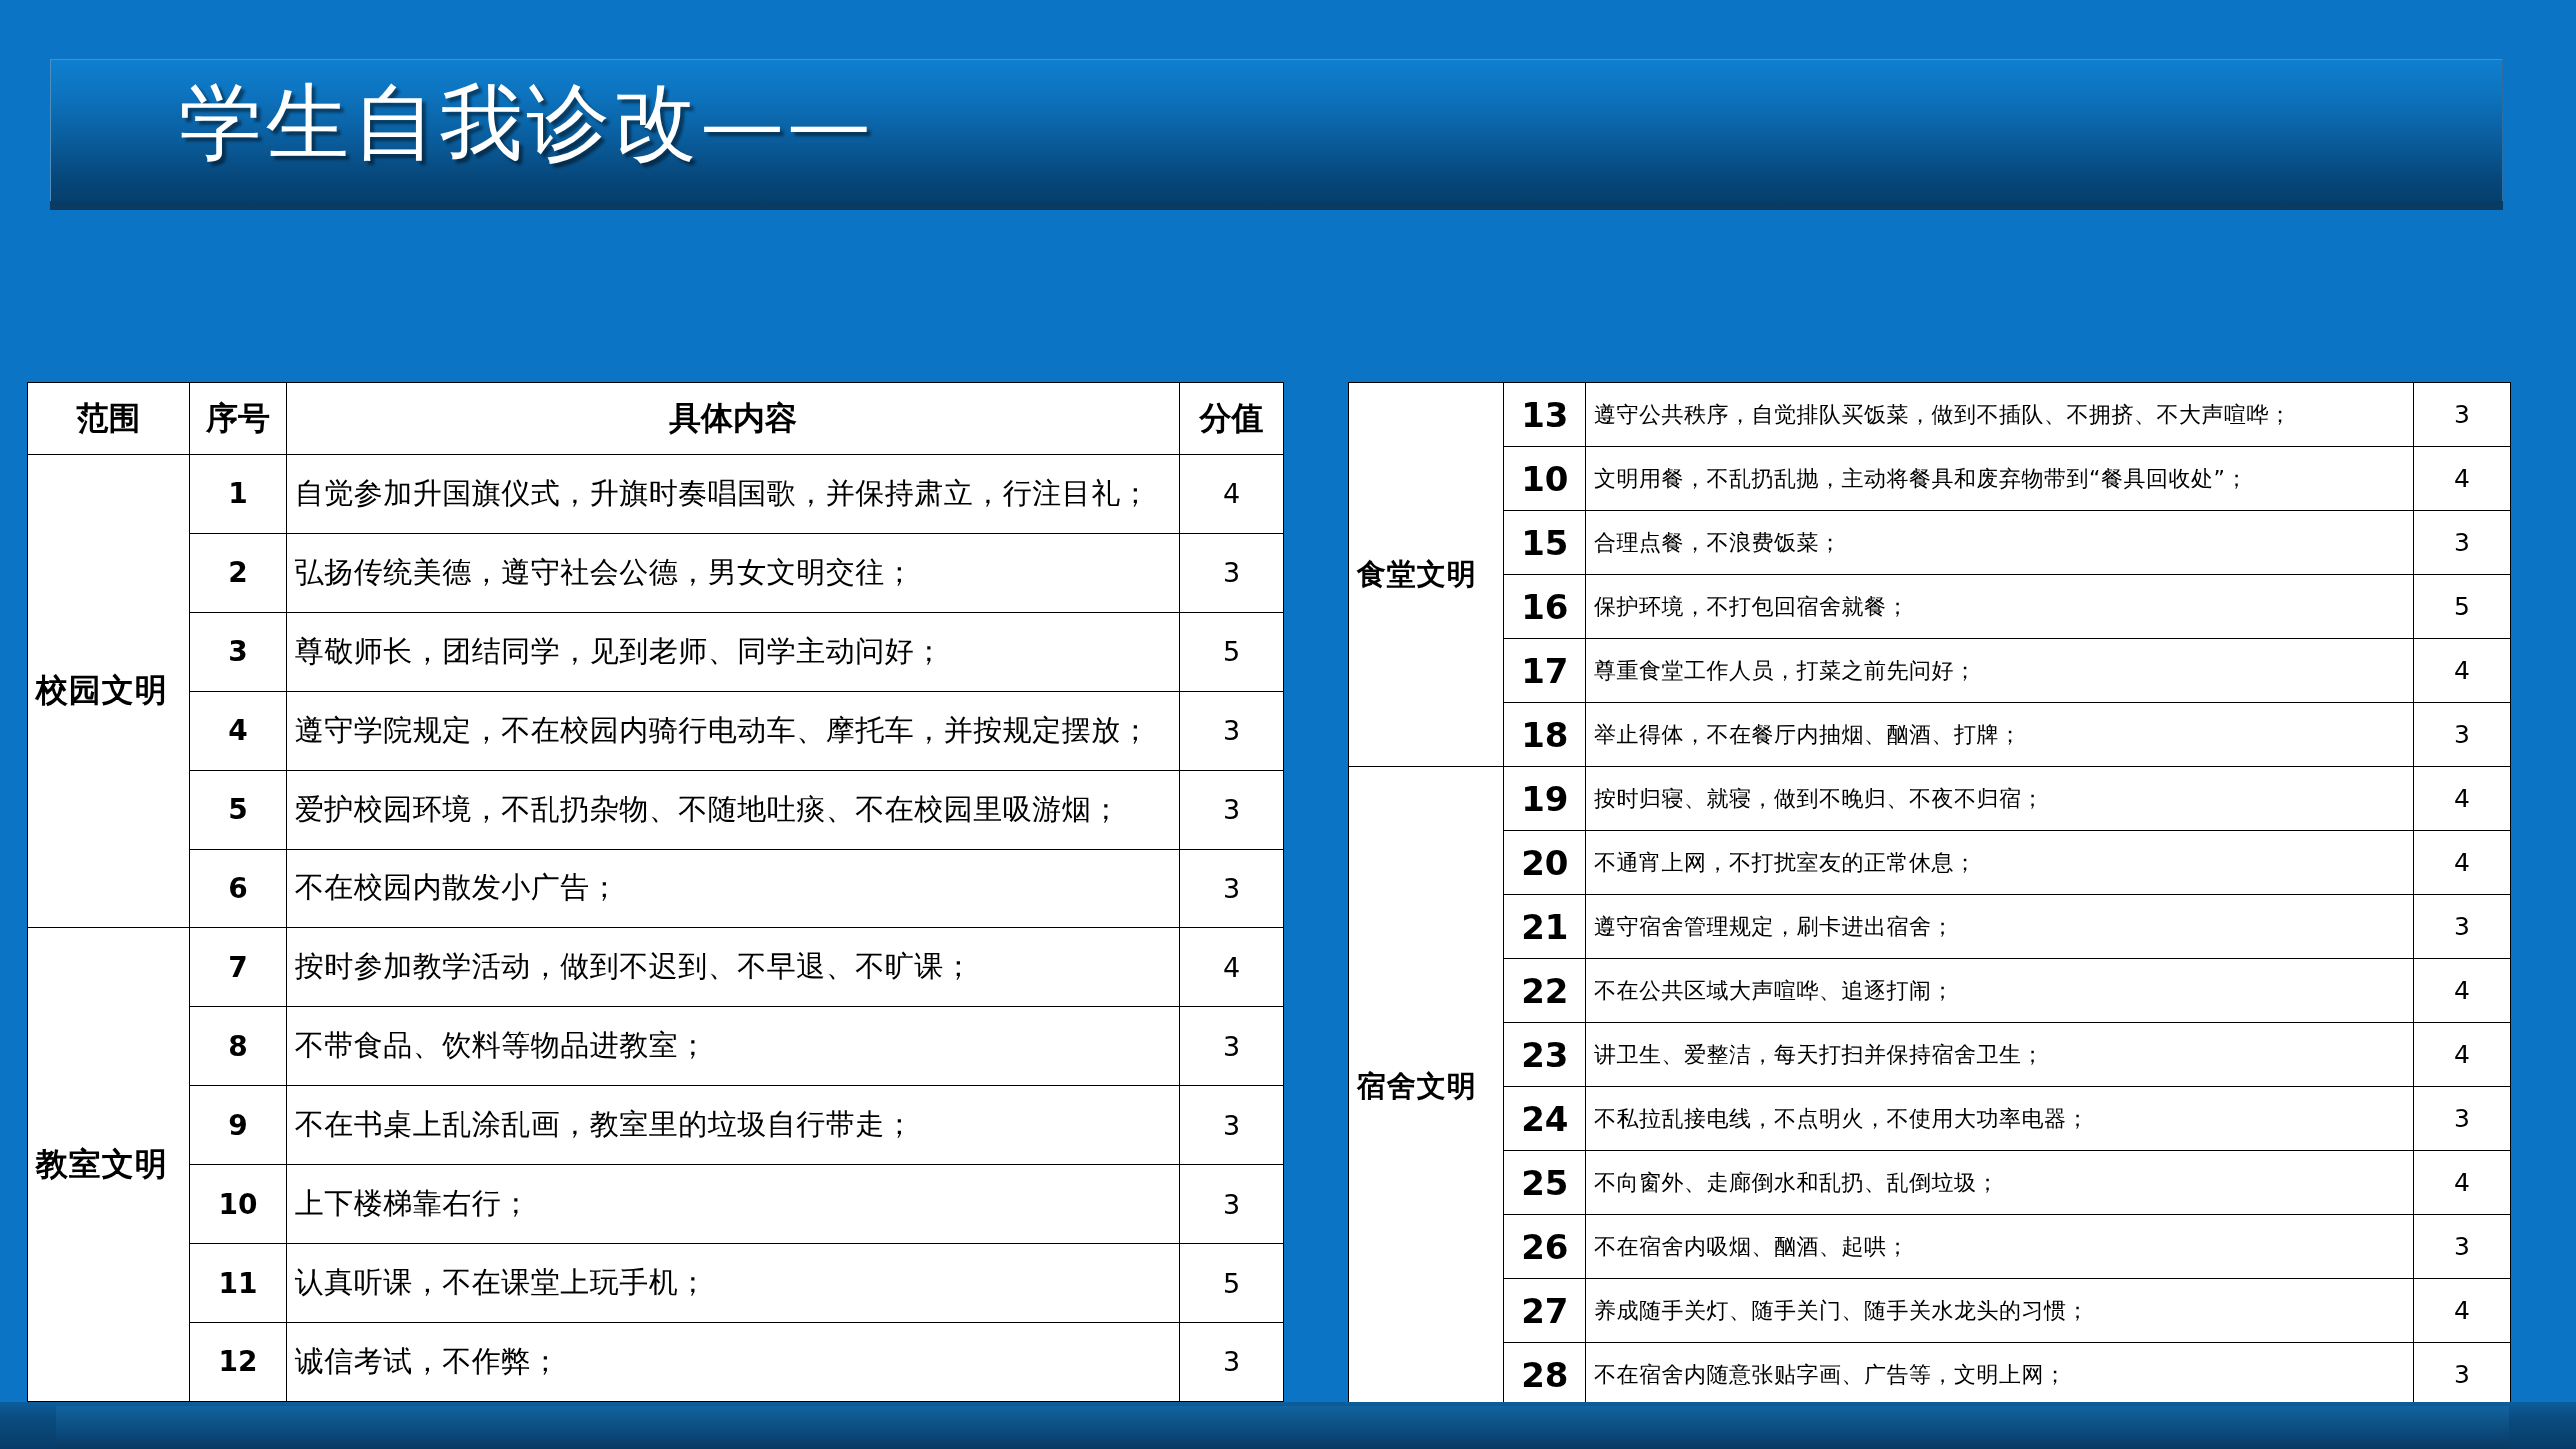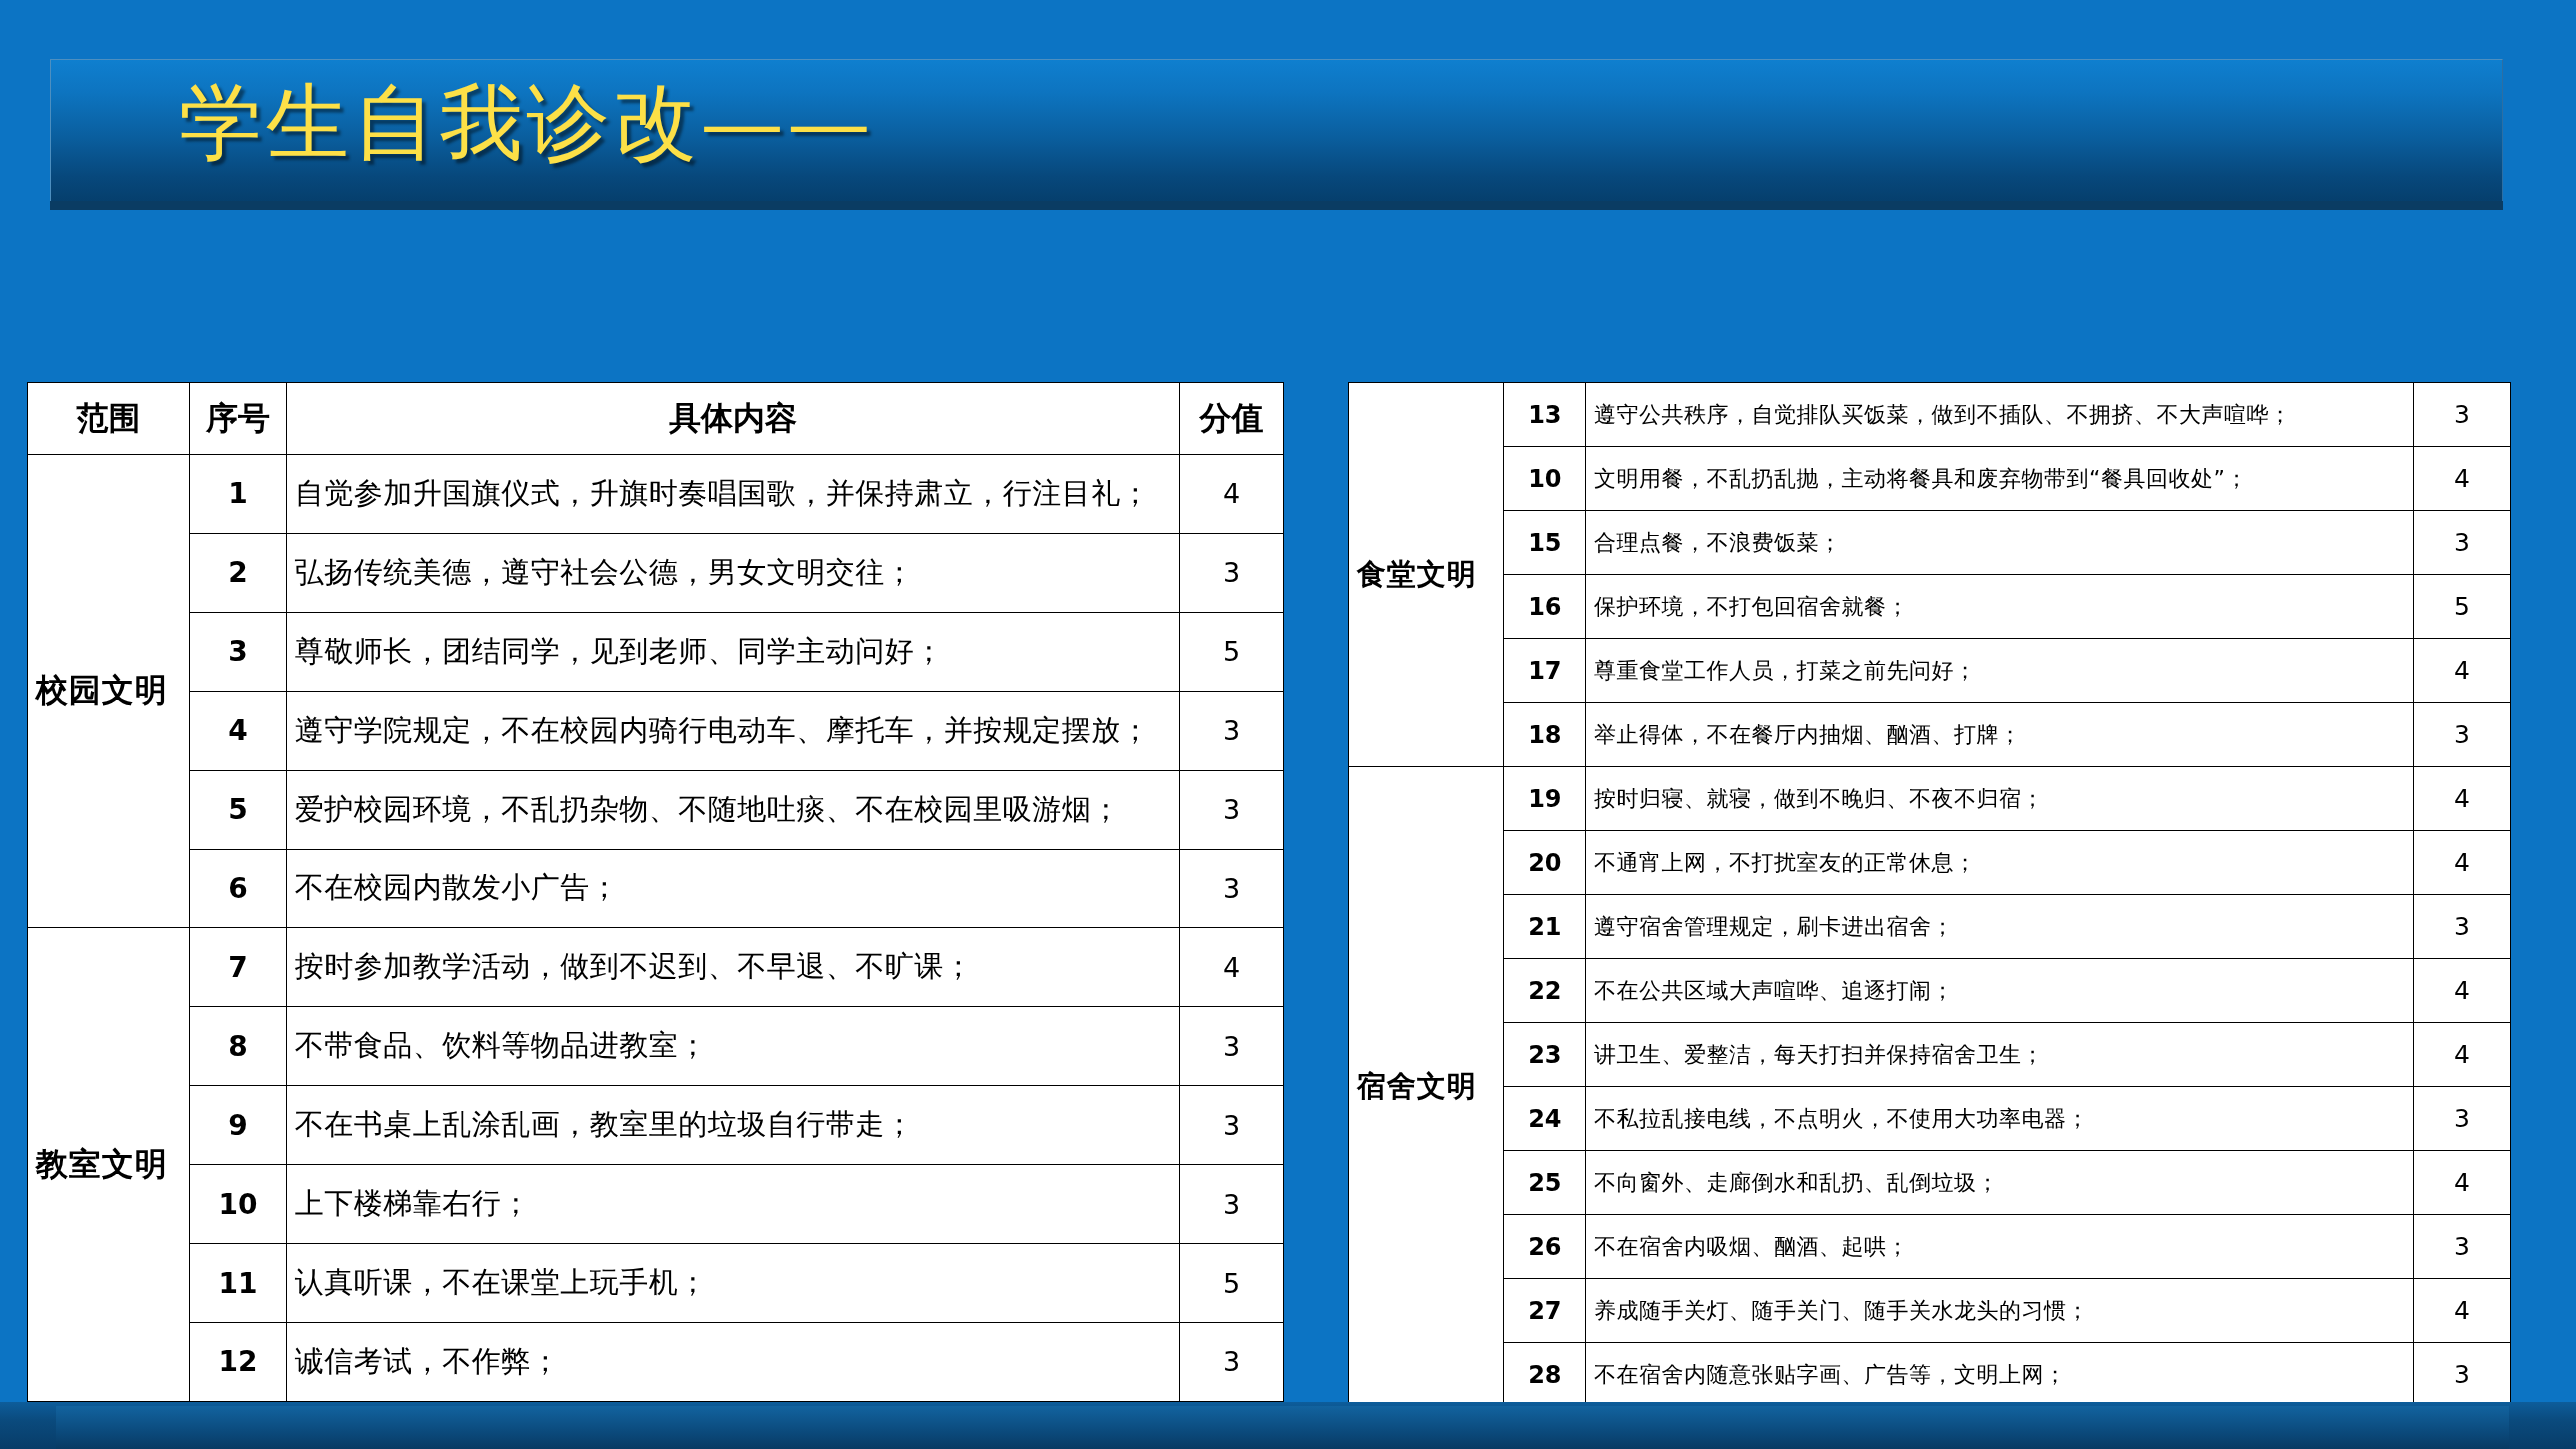--- a/index.html
+++ b/index.html
@@ -66,21 +66,21 @@
     height: 8.7px;
     background: #0a3c63;
   }
   .title-text {
     position: absolute;
     left: 179px;
     top: 73px;
     font-family: "DejaVu Serif", "Liberation Serif", serif;
     font-size: 83px;
     font-weight: 400;
-    color: #fde047;
+    color: #ffffff;
     letter-spacing: 3.9px;
     line-height: 1.2;
     text-shadow: 3.9px 3.9px 2.9px rgba(0,0,0,0.45);
     white-space: nowrap;
   }
 
   
   .subtitle {
     position: absolute;
     left: 0;
@@ -157,21 +157,21 @@
   
   .right col.w-scope { width: 155px; }
   .right col.w-idx   { width: 82px; }
   .right col.w-body  { width: 826px; }
   .right col.w-score { width: 97px; }
 
   .left tbody tr { height: 78px; }
   .right tbody tr { height: 64px; }
 
   .right .c-body { font-size: 22px; }
-  .right .c-idx  { font-size: 24px; }
+  .right .c-idx  { font-size: 34px; }
   .right .c-score{ font-size: 25px; }
   .right .c-scope{ font-size: 29px; }
 </style>
 </head>
 <body>
 
 <div id="slide">
 
   <div class="title-bar"></div>
   <div class="title-bar-bottomline"></div>

